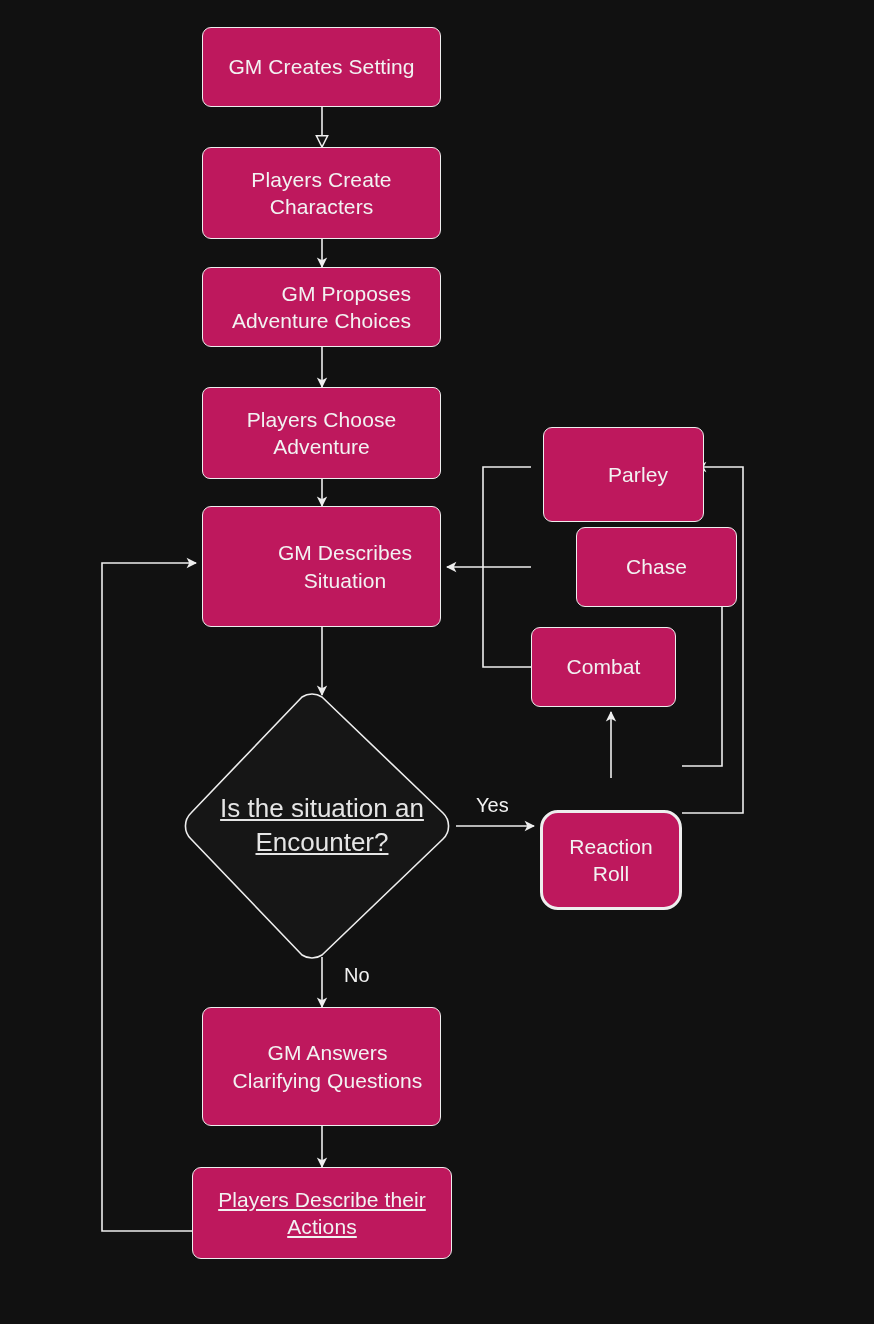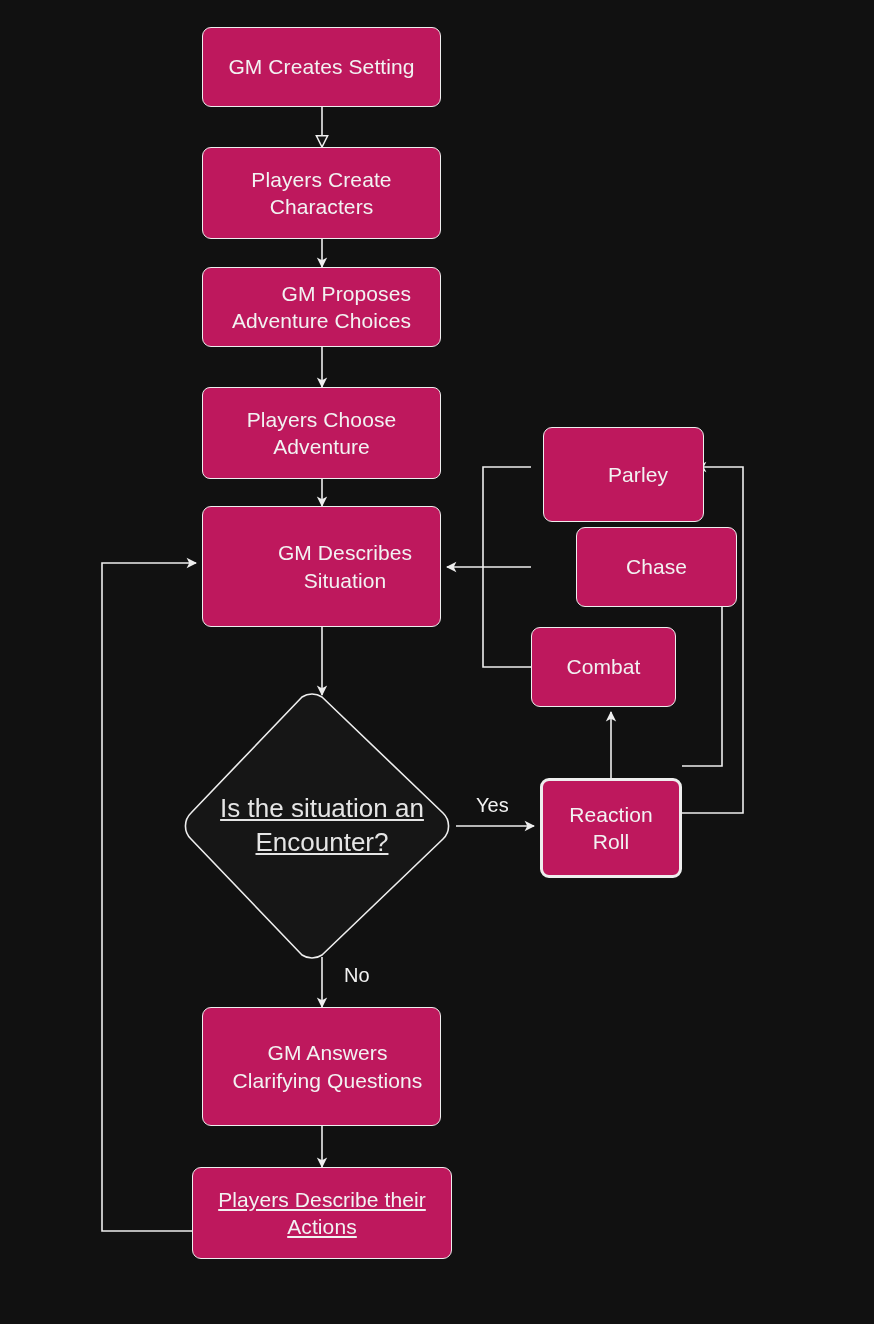--- a/index.html
+++ b/index.html
@@ -34,21 +34,22 @@
     display: flex;
     align-items: center;
     justify-content: center;
     text-align: center;
     letter-spacing: 0.1px;
     white-space: pre-line;
     user-select: none;
   }
   .node.highlight {
     border-width: 3.2px;
-    border-radius: 9px;
+    border-radius: 18px;
+    margin-top: 32px;
   }
   .diamond-label {
     position: absolute;
     color: #e5e5e5;
     font-size: 26px;
     line-height: 1.30;
     text-align: center;
     white-space: pre-line;
     display: flex;
     align-items: center;

